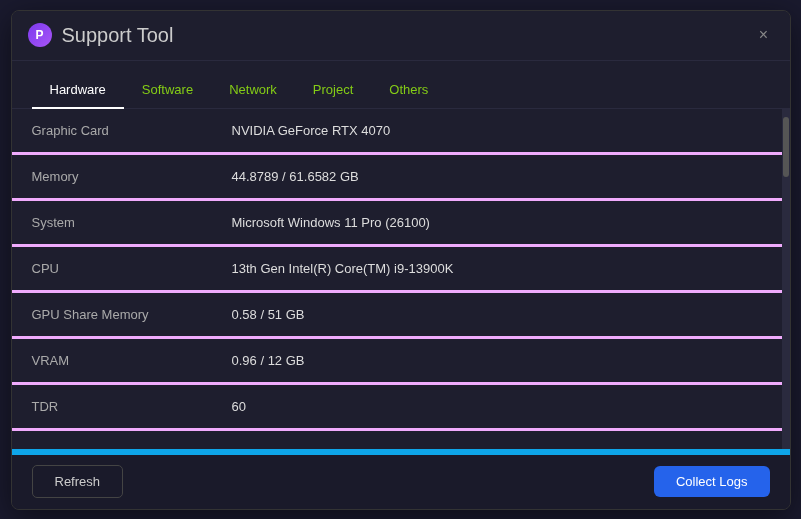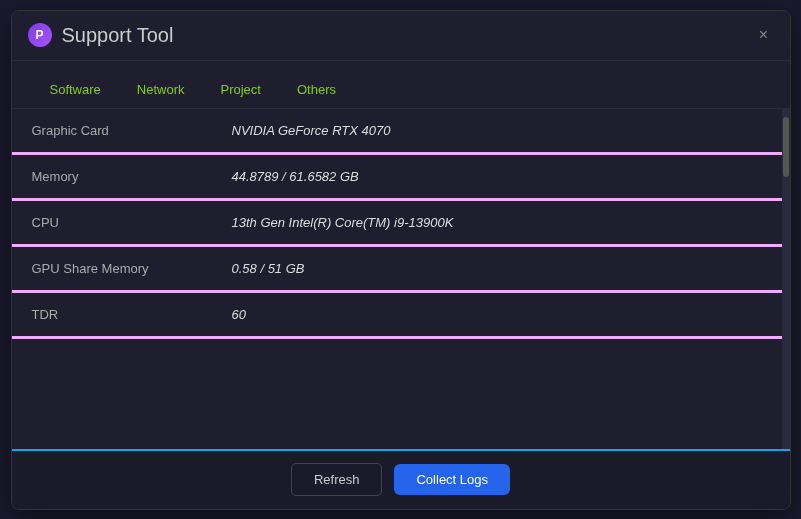--- a/index.html
+++ b/index.html
@@ -157,30 +157,29 @@
     .data-row td:first-child {
       color: #aaaaaa;
       font-size: 13px;
       width: 200px;
       font-weight: 400;
     }
 
     .data-row td:last-child {
       color: #dddddd;
       font-size: 13px;
-      font-style: italic;
     }
 
     .footer {
       height: 60px;
       background: #1a1a2a;
-      border-top: 2px solid #0ea5e9;
-      display: flex;
-      align-items: center;
-      justify-content: center;
+      border-top: 6px solid #0ea5e9;
+      display: flex;
+      align-items: center;
+      justify-content: space-between;
       padding: 0 20px;
       gap: 12px;
       flex-shrink: 0;
     }
 
     .btn-refresh {
       padding: 8px 22px;
       background: transparent;
       color: #cccccc;
       border: 1px solid #444;
@@ -205,45 +204,54 @@
 
 <div class="window">
 
   <div class="title-bar">
     <div class="title-bar-logo">P</div>
     <span class="title-bar-title">Support Tool</span>
     <div class="title-bar-close">×</div>
   </div>
 
   <div class="tabs-bar">
+    <div class="tab active">Hardware</div>
     <div class="tab">Software</div>
     <div class="tab">Network</div>
     <div class="tab">Project</div>
     <div class="tab">Others</div>
   </div>
 
   <div class="content-area">
     <div class="table-container">
       <table>
         <tbody id="table-body">
         <tr class="data-row">
               <td>Graphic Card</td>
               <td>NVIDIA GeForce RTX 4070</td>
             </tr>
             <tr class="data-row">
               <td>Memory</td>
               <td>44.8789 / 61.6582 GB</td>
             </tr>
             <tr class="data-row">
+              <td>System</td>
+              <td>Microsoft Windows 11 Pro (26100)</td>
+            </tr>
+            <tr class="data-row">
               <td>CPU</td>
               <td>13th Gen Intel(R) Core(TM) i9-13900K</td>
             </tr>
             <tr class="data-row">
               <td>GPU Share Memory</td>
               <td>0.58 / 51 GB</td>
+            </tr>
+            <tr class="data-row">
+              <td>VRAM</td>
+              <td>0.96 / 12 GB</td>
             </tr>
             <tr class="data-row">
               <td>TDR</td>
               <td>60</td>
             </tr>
           </tbody>
       </table>
     </div>
     <div class="scrollbar-track">
       <div class="scrollbar-thumb"></div>

